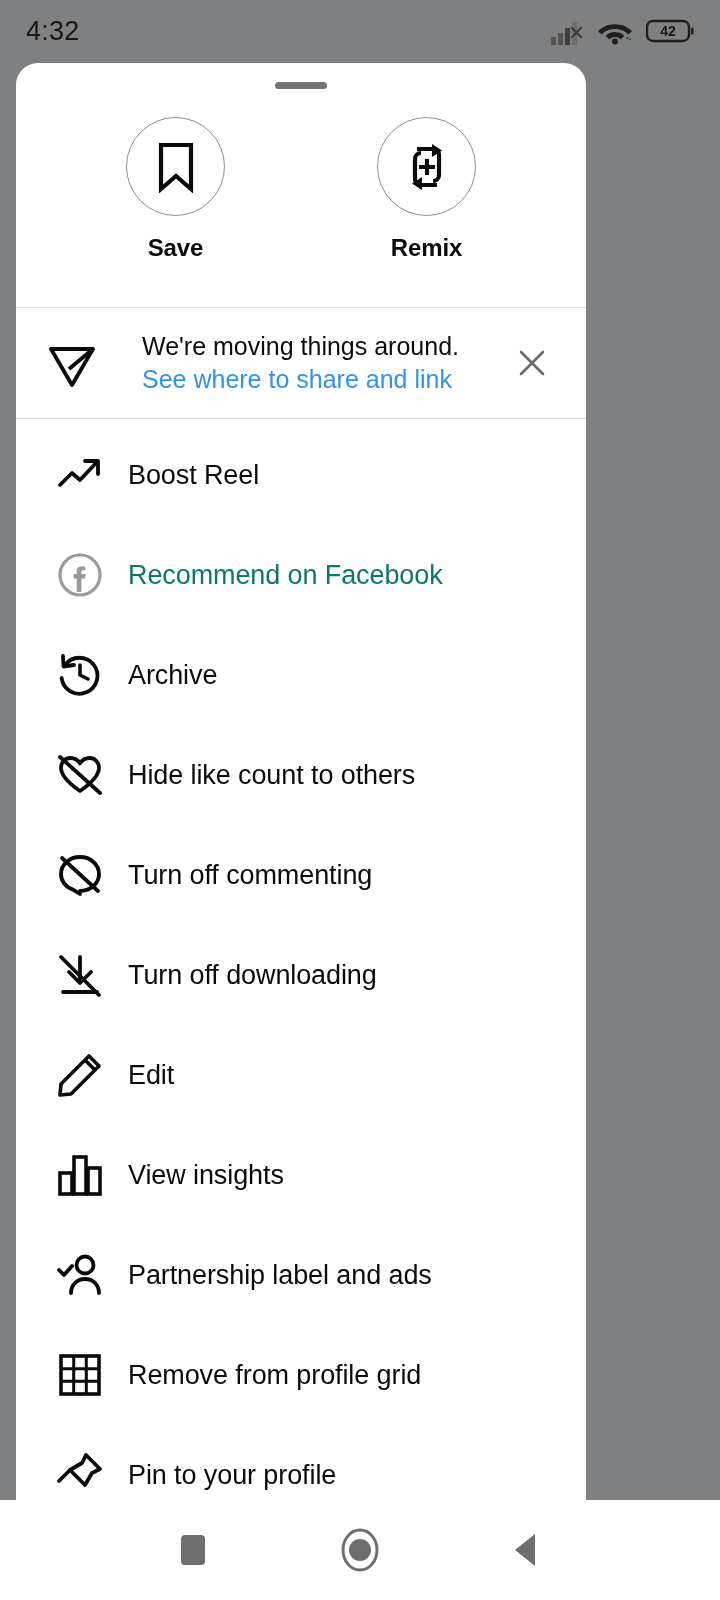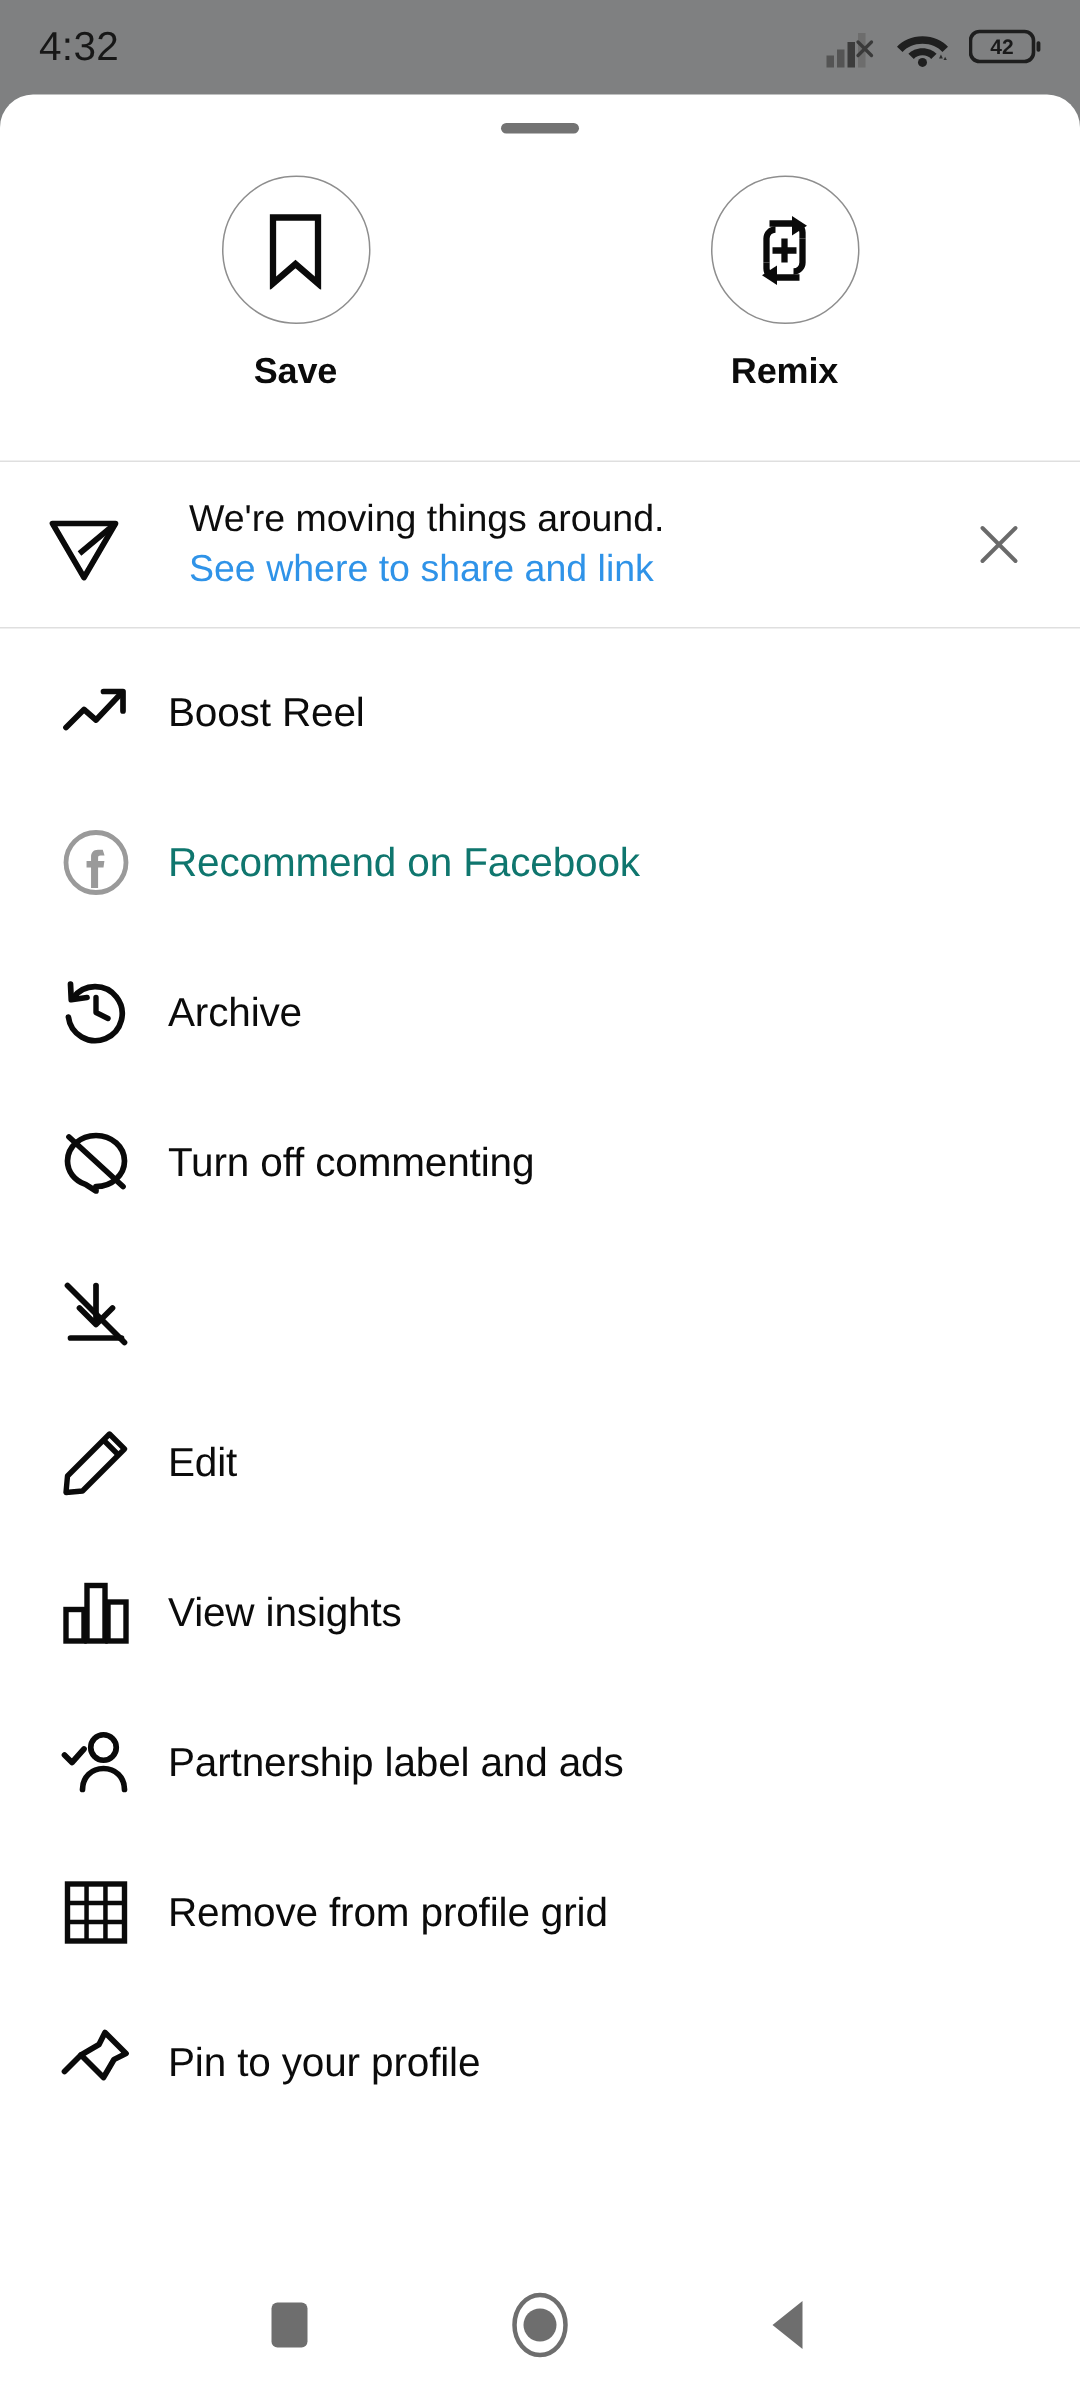--- a/index.html
+++ b/index.html
@@ -44,23 +44,23 @@
   }
   #status-icons {
     display: flex;
     gap: 13px;
   }
   .sb-icon { display: block; }
 
   
   #sheet {
     position: absolute;
-    left: 0;
+    left: 16px;
     top: 63px;
-    width: 720px;
+    width: 570px;
     height: 1437px;
     background: #ffffff;
     border-top-left-radius: 22px;
     border-top-right-radius: 22px;
     overflow: hidden;
     z-index: 5;
   }
   #drag-handle {
     width: 52px;
     height: 7px;
@@ -326,40 +326,50 @@
       <div class="menu-icon">
         <svg width="48" height="48" viewBox="0 0 48 48">
           <path d="M9 14 a18 18 0 1 1 -3.4 13" fill="none" stroke="#0a0a0a" stroke-width="3.8" stroke-linecap="round"></path>
           <polyline points="7,5 7.5,15.5 18,14" fill="none" stroke="#0a0a0a" stroke-width="3.8" stroke-linejoin="round" stroke-linecap="round"></polyline>
           <polyline points="24,14 24,24 32,28" fill="none" stroke="#0a0a0a" stroke-width="3.6" stroke-linejoin="round" stroke-linecap="round"></polyline>
         </svg>
       </div>
       <div class="menu-label">Archive</div>
     </div>
 
+    <div class="menu-item">
+      <div class="menu-icon">
+        <svg width="48" height="48" viewBox="0 0 48 48">
+          <path d="M24 40 C24 40 5 28 5 17 C5 11 9.5 7 14.5 7 C18.3 7 21.9 9.2 24 12.4 C26.1 9.2 29.7 7 33.5 7 C38.5 7 43 11 43 17 C43 28 24 40 24 40 Z" fill="none" stroke="#0a0a0a" stroke-width="3.8" stroke-linejoin="round"></path>
+          <line x1="4" y1="6" x2="44" y2="42" stroke="#0a0a0a" stroke-width="3.8" stroke-linecap="round"></line>
+        </svg>
+      </div>
+      <div class="menu-label">Hide like count to others</div>
+    </div>
 
     <div class="menu-item">
       <div class="menu-icon">
         <svg width="48" height="48" viewBox="0 0 48 48">
           <path d="M24 6 C34.5 6 43 13.6 43 23 C43 32.4 34.5 40 24 40 L24 40 L24 43 L17 38.6 C9.6 36.1 5 30 5 23 C5 13.6 13.5 6 24 6 Z" fill="none" stroke="#0a0a0a" stroke-width="3.8" stroke-linejoin="round"></path>
           <line x1="6" y1="7" x2="42" y2="40" stroke="#0a0a0a" stroke-width="3.8" stroke-linecap="round"></line>
         </svg>
       </div>
       <div class="menu-label">Turn off commenting</div>
     </div>
 
     <div class="menu-item">
       <div class="menu-icon">
         <svg width="48" height="48" viewBox="0 0 48 48">
           <line x1="24" y1="6" x2="24" y2="30" stroke="#0a0a0a" stroke-width="3.8" stroke-linecap="round"></line>
           <polyline points="13,21 24,32 35,21" fill="none" stroke="#0a0a0a" stroke-width="3.8" stroke-linejoin="round" stroke-linecap="round"></polyline>
           <line x1="7" y1="41" x2="41" y2="41" stroke="#0a0a0a" stroke-width="3.8" stroke-linecap="round"></line>
           <line x1="5" y1="6" x2="43" y2="44" stroke="#0a0a0a" stroke-width="3.8" stroke-linecap="round"></line>
         </svg>
       </div>
+      <div class="menu-label">Turn off downloading</div>
     </div>
 
     <div class="menu-item">
       <div class="menu-icon">
         <svg width="48" height="48" viewBox="0 0 48 48">
           <path d="M33 5 L43 15 L15 43 L4 44 L5 33 Z" fill="none" stroke="#0a0a0a" stroke-width="3.6" stroke-linejoin="round"></path>
           <line x1="29" y1="9" x2="39" y2="19" stroke="#0a0a0a" stroke-width="3.6"></line>
         </svg>
       </div>
       <div class="menu-label">Edit</div>

